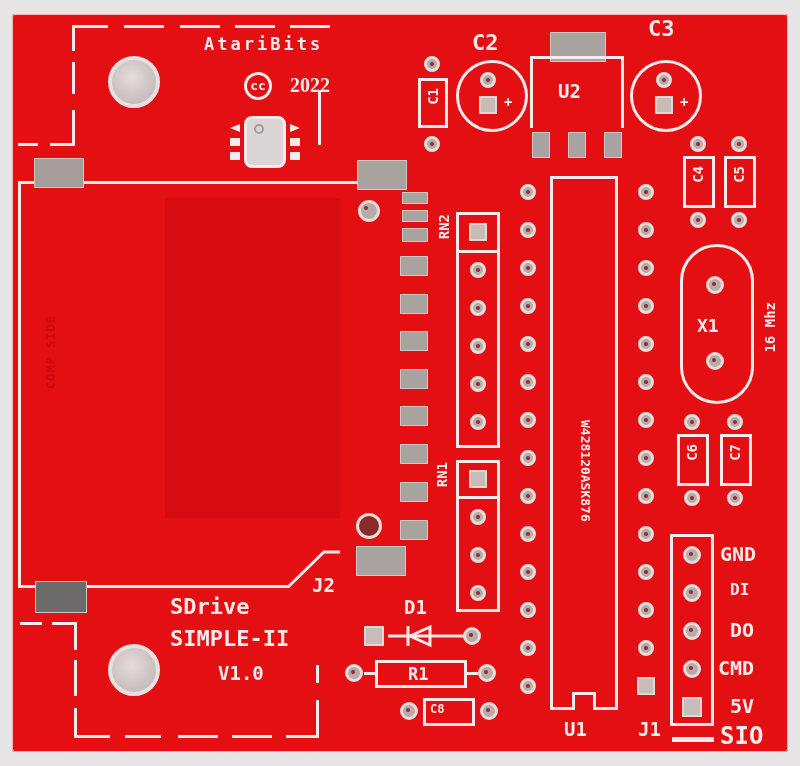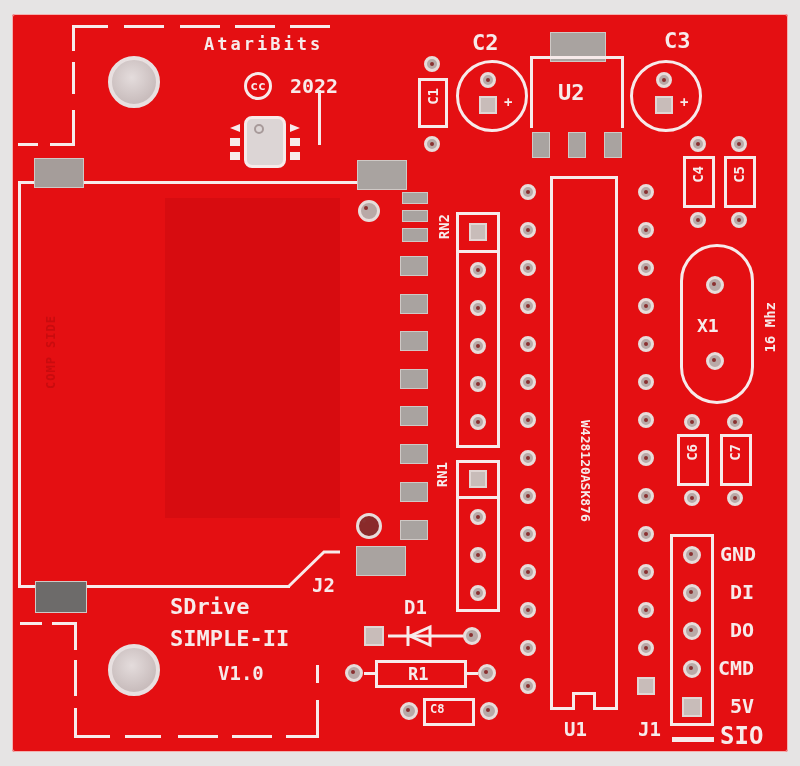--- a/index.html
+++ b/index.html
@@ -49,21 +49,21 @@
 <div class="dash-h" style="left:74px;top:735px;width:36px;"></div>
 <div class="dash-h" style="left:125px;top:735px;width:36px;"></div>
 <div class="dash-h" style="left:178px;top:735px;width:40px;"></div>
 <div class="dash-h" style="left:232px;top:735px;width:40px;"></div>
 <div class="dash-h" style="left:286px;top:735px;width:32px;"></div>
 <div class="dash-v" style="left:316px;top:700px;height:38px;"></div>
 <div class="dash-v" style="left:316px;top:665px;height:18px;"></div>
 
 <div class="abs silk" style="left:204px;top:34px;font-size:17px;letter-spacing:3px;">AtariBits</div>
 <div class="cc" style="left:244px;top:72px;">cc</div>
-<div class="abs silk" style="left:290px;top:74px;font-size:20px;">2022</div>
+<div class="abs silk" style="left:290px;top:74px;font-size:20px;font-family:Liberation Serif, serif;">2022</div>
 
 <div class="abs" style="left:244px;top:116px;width:42px;height:52px;background:#dcd5d5;border-radius:8px;border:3px solid #f7eaea;box-sizing:border-box;"></div>
 <div class="abs" style="left:254px;top:124px;width:6px;height:6px;border-radius:50%;border:2px solid #a79a9a;"></div>
 <div class="abs" style="left:230px;top:124px;width:10px;height:8px;background:#f7eaea;clip-path:polygon(100% 0,100% 100%,0 50%);"></div>
 <div class="abs" style="left:230px;top:138px;width:10px;height:8px;background:#f7eaea;"></div>
 <div class="abs" style="left:230px;top:152px;width:10px;height:8px;background:#f7eaea;"></div>
 <div class="abs" style="left:290px;top:124px;width:10px;height:8px;background:#f7eaea;clip-path:polygon(0 0,100% 50%,0 100%);"></div>
 <div class="abs" style="left:290px;top:138px;width:10px;height:8px;background:#f7eaea;"></div>
 <div class="abs" style="left:290px;top:152px;width:10px;height:8px;background:#f7eaea;"></div>
 
@@ -105,26 +105,26 @@
 <div class="pad-round" style="left:424px;top:136px;"></div>
 
 <div class="abs silk" style="left:472px;top:30px;font-size:22px;">C2</div>
 <div class="outline" style="left:456px;top:60px;width:72px;height:72px;border-radius:50%;"></div>
 <div class="pad-round" style="left:480px;top:72px;"></div>
 <div class="pad-sq" style="left:479px;top:96px;"></div>
 <div class="abs silk" style="left:504px;top:94px;font-size:14px;">+</div>
 
 <div class="smd" style="left:550px;top:32px;width:54px;height:28px;"></div>
 <div class="outline" style="left:530px;top:56px;width:94px;height:72px;border-bottom:none;"></div>
-<div class="abs silk" style="left:558px;top:80px;font-size:22px;">U2</div>
+<div class="abs silk" style="left:558px;top:80px;font-size:19px;">U2</div>
 <div class="smd" style="left:532px;top:132px;width:16px;height:24px;"></div>
 <div class="smd" style="left:568px;top:132px;width:16px;height:24px;"></div>
 <div class="smd" style="left:604px;top:132px;width:16px;height:24px;"></div>
 
-<div class="abs silk" style="left:648px;top:28px;font-size:22px;margin-left:16px;">C3</div>
+<div class="abs silk" style="left:648px;top:16px;font-size:22px;">C3</div>
 <div class="outline" style="left:630px;top:60px;width:72px;height:72px;border-radius:50%;"></div>
 <div class="pad-round" style="left:656px;top:72px;"></div>
 <div class="pad-sq" style="left:655px;top:96px;"></div>
 <div class="abs silk" style="left:680px;top:94px;font-size:14px;">+</div>
 
 <div class="pad-round" style="left:690px;top:136px;"></div>
 <div class="outline" style="left:683px;top:156px;width:32px;height:52px;"></div>
 <div class="abs silk vert" style="left:690px;top:166px;font-size:14px;">C4</div>
 <div class="pad-round" style="left:690px;top:212px;"></div>
 <div class="pad-round" style="left:731px;top:136px;"></div>
@@ -203,21 +203,21 @@
 <div class="outline" style="left:670px;top:534px;width:44px;height:192px;"></div>
 <div class="pad-round" style="left:683px;top:546px;width:18px;height:18px;"></div>
 <div class="pad-round" style="left:683px;top:584px;width:18px;height:18px;"></div>
 <div class="pad-round" style="left:683px;top:622px;width:18px;height:18px;"></div>
 <div class="pad-round" style="left:683px;top:660px;width:18px;height:18px;"></div>
 <div class="pad-sq" style="left:682px;top:697px;width:20px;height:20px;"></div>
 <div class="silk-line" style="left:672px;top:737px;width:42px;height:5px;"></div>
 <div class="abs silk" style="left:638px;top:718px;font-size:19px;">J1</div>
 
 <div class="abs silk" style="left:720px;top:542px;font-size:20px;">GND</div>
-<div class="abs silk" style="left:730px;top:580px;font-size:20px;">DI</div>
+<div class="abs silk" style="left:730px;top:580px;font-size:16px;">DI</div>
 <div class="abs silk" style="left:730px;top:618px;font-size:20px;">DO</div>
 <div class="abs silk" style="left:718px;top:656px;font-size:20px;">CMD</div>
 <div class="abs silk" style="left:730px;top:694px;font-size:20px;">5V</div>
 <div class="abs silk" style="left:720px;top:722px;font-size:24px;">SIO</div>
 
 <div class="abs silk" style="left:170px;top:594px;font-size:22px;">SDrive</div>
 <div class="abs silk" style="left:170px;top:626px;font-size:22px;">SIMPLE-II</div>
 <div class="abs silk" style="left:218px;top:662px;font-size:19px;">V1.0</div>
 
 <div class="abs silk" style="left:404px;top:596px;font-size:19px;">D1</div>

